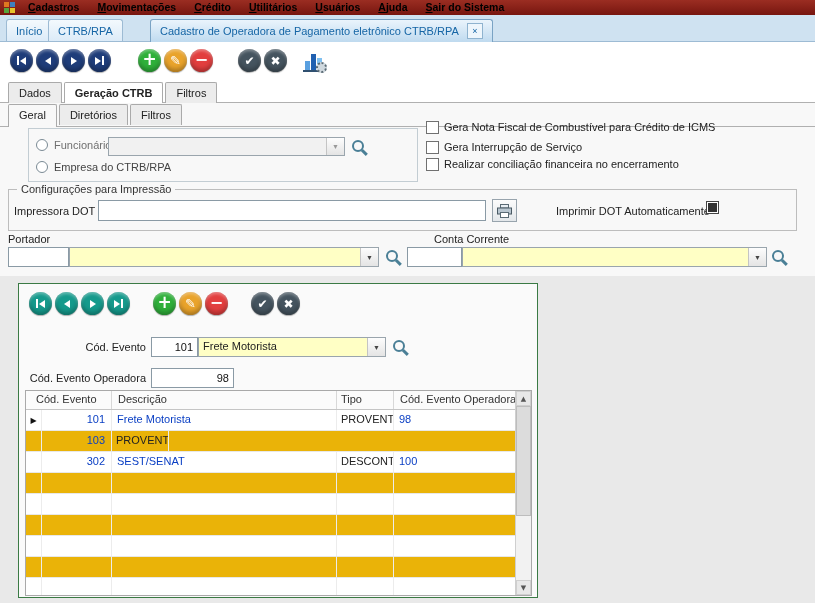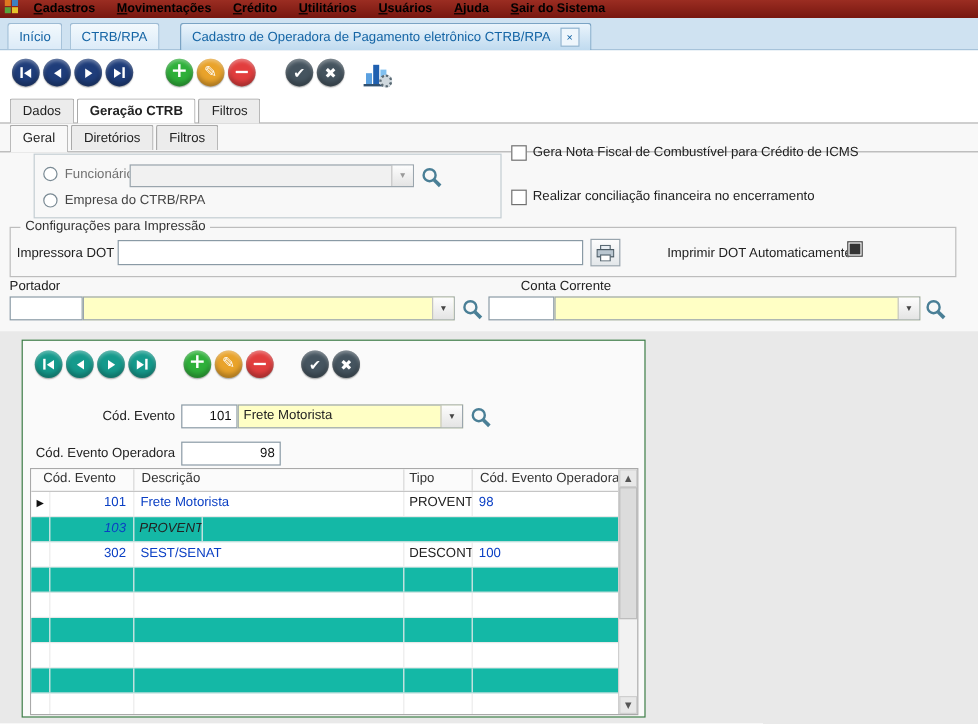--- a/index.html
+++ b/index.html
@@ -2,21 +2,21 @@
 <html style="--menubar-bg: #77160f; --tabstrip-bg: #cfe2f1; --tab-text: #1565a5; --nav-btn: #1f3d7a; --add-btn: #2fb03a; --edit-btn: #e9a32b; --del-btn: #e23e3e; --confirm-btn: #45545f; --nav2-btn: #159a8c; --field-yellow: #ffffc5; --grid-blue: #0a3fc4; --panel-border: #3a7a44;"><head>
 <meta charset="utf-8">
 <style>
   html,body{margin:0;padding:0;}
   #app{position:relative;width:815px;height:603px;overflow:hidden;background:#ffffff;
        font-family:"Liberation Sans",sans-serif;font-size:11px;color:#222;}
 
   
   .menubar{position:absolute;left:0;top:0;width:815px;height:15px;
     background:linear-gradient(#9b2d22,var(--menubar-bg,#77160f));
-    display:flex;padding-left:2px;box-sizing:border-box;}
+    display:flex;align-items:center;padding-left:2px;box-sizing:border-box;}
   .app-icon{width:11px;height:11px;display:grid;grid-template-columns:5px 5px;grid-template-rows:5px 5px;gap:1px;margin:0 4px 0 2px;}
   .app-icon i{display:block;}
   .menu-item{color:#000;font-weight:bold;font-size:10.5px;padding:0 9px;line-height:15px;cursor:default;white-space:nowrap;}
   .menu-item::first-letter{text-decoration:underline;}
 
   
   .tabstrip{position:absolute;left:0;top:15px;width:815px;height:27px;
     background:var(--tabstrip-bg,#cfe2f1);border-bottom:1px solid #9dbbd4;box-sizing:border-box;}
   .side-tab{position:absolute;top:4px;height:22px;display:inline-flex;align-items:center;
     padding:0 9px;box-sizing:border-box;color:var(--tab-text,#1565a5);font-size:11px;
@@ -84,21 +84,21 @@
   .event-panel{position:absolute;left:18px;top:283px;width:520px;height:315px;background:#fafafa;
     border:1px solid var(--panel-border,#3a7a44);box-sizing:border-box;}
   .plabel{position:absolute;font-size:11px;color:#222;white-space:nowrap;}
 
   
   .grid{position:absolute;left:6px;top:106px;width:507px;height:206px;background:#fff;
     border:1px solid #a9a9a9;box-sizing:border-box;overflow:hidden;}
   .g-head{display:flex;height:18px;border-bottom:1px solid #c5c5c5;background:#fbfbfb;width:491px;}
   .hc{box-sizing:border-box;border-right:1px solid #d8d8d8;line-height:17px;color:#333;overflow:hidden;white-space:nowrap;cursor:pointer;}
   .g-row{display:flex;height:20px;border-bottom:1px solid #e8e8e8;width:491px;background:#fff;}
-  .g-row.alt{background:#14b8a6;font-style:italic;}
+  .g-row.alt{background:#eab308;}
   .c{box-sizing:border-box;border-right:1px solid #ececec;line-height:19px;overflow:hidden;white-space:nowrap;}
   .c.ind{width:16px;text-align:center;}
   .rowptr{font-size:8px;color:#111;font-family:"DejaVu Sans",sans-serif;}
   .c.cod{width:70px;text-align:right;padding-right:6px;color:var(--grid-blue,#0a3fc4);}
   .c.desc{width:225px;padding-left:5px;color:var(--grid-blue,#0a3fc4);}
   .c.tipo{width:57px;padding-left:4px;color:#222;}
   .c.op{width:123px;padding-left:5px;color:var(--grid-blue,#0a3fc4);}
   .vscroll{position:absolute;top:0;right:0;width:16px;height:204px;background:#f2f2f2;border-left:1px solid #cfcfcf;box-sizing:border-box;}
   .sb{position:absolute;left:0;width:15px;height:15px;display:flex;align-items:center;justify-content:center;
     font-size:7px;color:#555;background:#e8e8e8;border:1px solid #cfcfcf;box-sizing:border-box;
@@ -129,21 +129,21 @@
     <span class="menu-item">Utilitários</span>
     <span class="menu-item">Usuários</span>
     <span class="menu-item">Ajuda</span>
     <span class="menu-item">Sair do Sistema</span>
   </div>
 
   <div class="tabstrip">
     <div class="side-tab" style="left:6px">
       <span>Início</span>
     </div>
-    <div class="side-tab" style="left:58px">
+    <div class="side-tab" style="left:48px">
       <span>CTRB/RPA</span>
     </div>
     <div class="side-tab active" style="left:150px">
       <span>Cadastro de Operadora de Pagamento eletrônico CTRB/RPA</span>
       <span class="tab-close">×</span>
     </div>
   </div>
 
   <div class="toolbar">
     <div class="cbtn" style="left:10px;background:var(--nav-btn)">
@@ -207,20 +207,24 @@
   </div>
   <div class="mag" style="left:351px;top:139px"></div>
   <div class="radio-row" style="left:36px;top:161px">
     <span class="radio"></span>
     <span class="lbl" style="position:static;color:#444">Empresa do CTRB/RPA</span>
   </div>
 
   <div class="cb-row" style="left:426px;top:121px;width:370px">
     <span class="cb"></span>
     <span class="txt">Gera Nota Fiscal de Combustível para Crédito de ICMS</span>
+  </div>
+  <div class="cb-row" style="left:426px;top:141px;width:370px">
+    <span class="cb"></span>
+    <span class="txt">Gera Interrupção de Serviço</span>
   </div>
   <div class="cb-row" style="left:426px;top:158px;width:370px">
     <span class="cb"></span>
     <span class="txt">Realizar conciliação financeira no encerramento</span>
   </div>
 
   <div class="groupbox" style="left:8px;top:189px;width:789px;height:42px">
     <span class="gb-title">Configurações para Impressão</span>
   </div>
   <span class="lbl" style="left:14px;top:205px">Impressora DOT</span>

